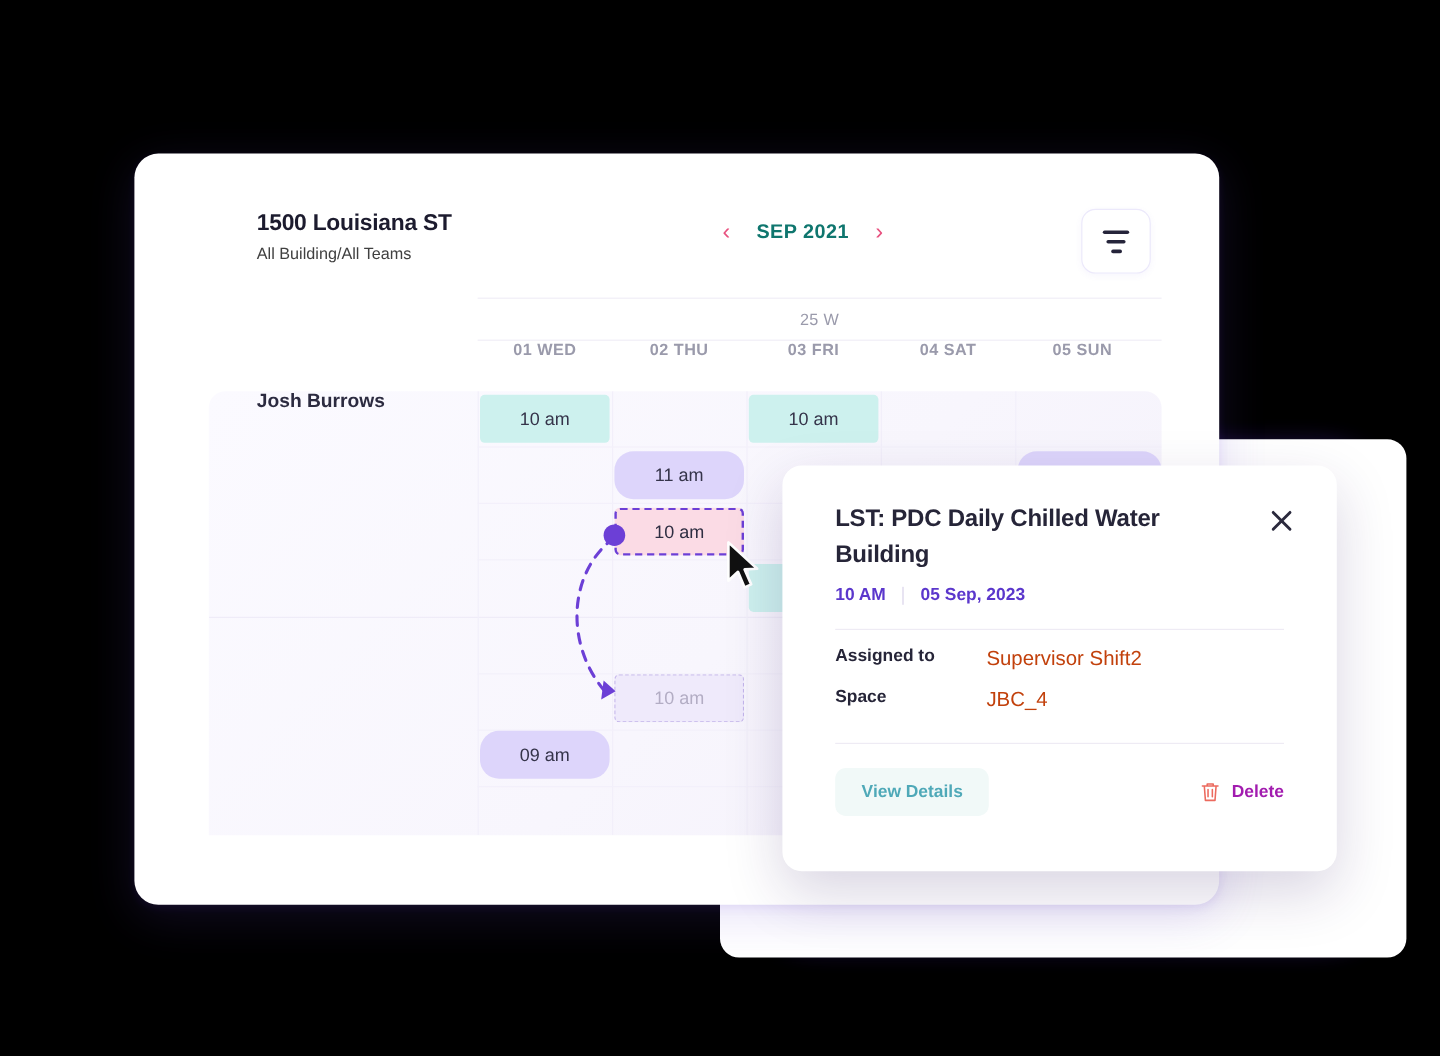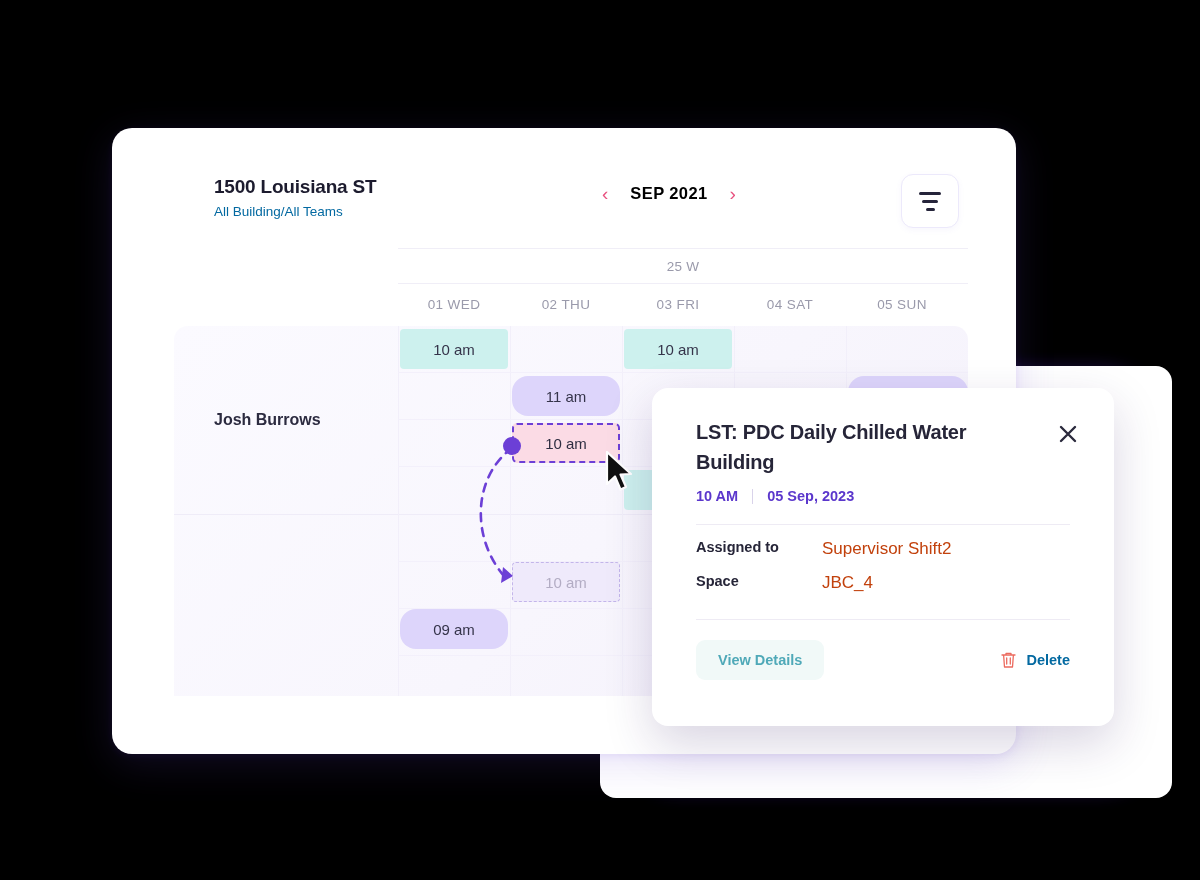--- a/index.html
+++ b/index.html
@@ -22,33 +22,33 @@
                 0 2px 8px rgba(104,72,212,0.10);
   }
 
   
   .hdr-title-wrap { position: absolute; left: 102px; top: 48px; }
   .hdr-title {
     font-size: 19px; font-weight: 700; color: #1c1b2e;
     letter-spacing: -0.2px;
   }
   .hdr-sub {
-    margin-top: 6px; font-size: 13.5px; color: #0369a1; font-weight: 400;
+    margin-top: 6px; font-size: 13.5px; color: #404040; font-weight: 400;
   }
 
   .month-nav {
     position: absolute; left: 490px; top: 56px;
     display: flex; align-items: center; gap: 22px;
   }
   .nav-arrow {
     font-size: 19px; color: #e8517f; line-height: 1;
     cursor: pointer; font-weight: 400; user-select: none;
   }
   .month-label {
-    font-size: 16.5px; font-weight: 700; color: #000000;
+    font-size: 16.5px; font-weight: 700; color: #0f766e;
     letter-spacing: 0.4px;
   }
 
   .filter-btn {
     position: absolute; left: 789px; top: 46px;
     width: 58px; height: 54px;
     background: #ffffff;
     border: 1px solid #ece9fb;
     border-radius: 12px;
     display: flex; align-items: center; justify-content: center;
@@ -65,43 +65,44 @@
   .week-row {
     position: absolute; left: 286px; top: 120px;
     width: 570px; height: 36px;
     border-top: 1px solid #f0eef7;
     border-bottom: 1px solid #f0eef7;
     display: flex; align-items: center; justify-content: center;
   }
   .week-label { font-size: 13.5px; color: #9a9aab; letter-spacing: 0.3px; }
 
   .day-row {
-    position: absolute; left: 286px; top: 156px;
+    position: absolute; left: 286px; top: 143px;
     width: 570px; height: 40px;
     display: flex;
+    font-weight: bold;
   }
   .day-cell {
     width: 112px; display: flex; align-items: center; justify-content: center;
     font-size: 13.5px; color: #9a9aab; letter-spacing: 0.4px;
   }
 
   
   .grid {
     position: absolute; left: 62px; top: 198px;
     width: 794px; height: 370px;
     border-radius: 14px 14px 0 0;
     overflow: hidden;
     background: linear-gradient(135deg,#fbfaff 0%,#f8f6fd 55%,#f4f1fb 100%);
   }
   .grid-people {
     position: absolute; left: 0; top: 0; width: 224px; height: 100%;
   }
   .person-row {
     position: absolute; left: 0; width: 224px;
-    display: flex; align-items: center; padding-left: 40px;
+    display: flex; padding-left: 40px;
     font-size: 16px; font-weight: 700; color: #2c2b40;
   }
   .person-row.r1 { top: 0; height: 188px; }
   .person-row.r2 { top: 189px; height: 181px; }
 
   .row-divider {
     position: absolute; left: 0; top: 188px; width: 794px;
     height: 1px; background: #efecf8;
   }
 
@@ -189,21 +190,21 @@
   }
   .btn-view {
     background: #f1f9f8; color: #4fa9b8;
     font-size: 14.5px; font-weight: 700;
     padding: 12px 22px; border-radius: 9px;
     border: none; cursor: pointer;
     font-family: "Liberation Sans", sans-serif;
   }
   .btn-del {
     display: flex; align-items: center; gap: 9px;
-    color: #0369a1; font-size: 14.5px; font-weight: 600; cursor: pointer;
+    color: #a21caf; font-size: 14.5px; font-weight: 600; cursor: pointer;
   }
 </style>
 </head>
 <body>
 
 <div id="stage">
 
   <div class="glow"></div>
   <div class="back-panel"></div>
 

